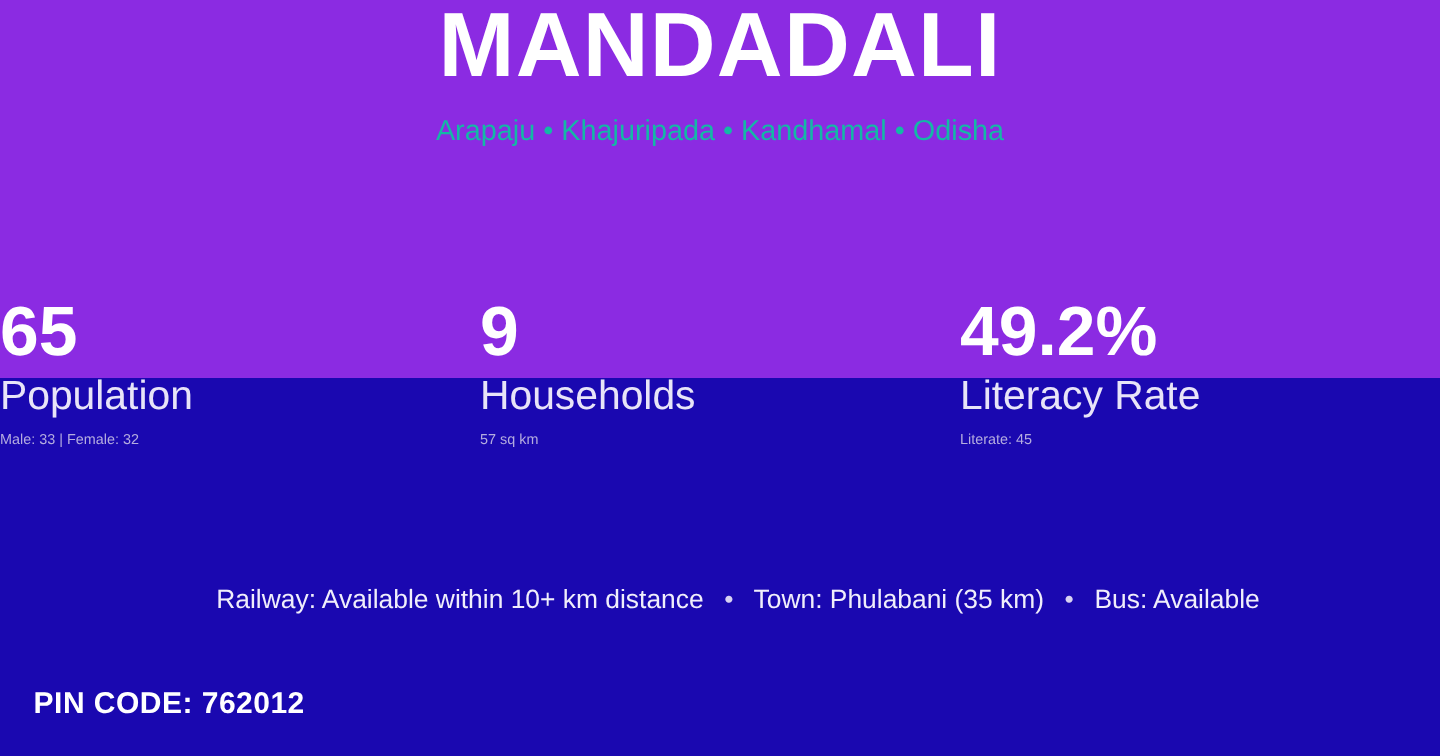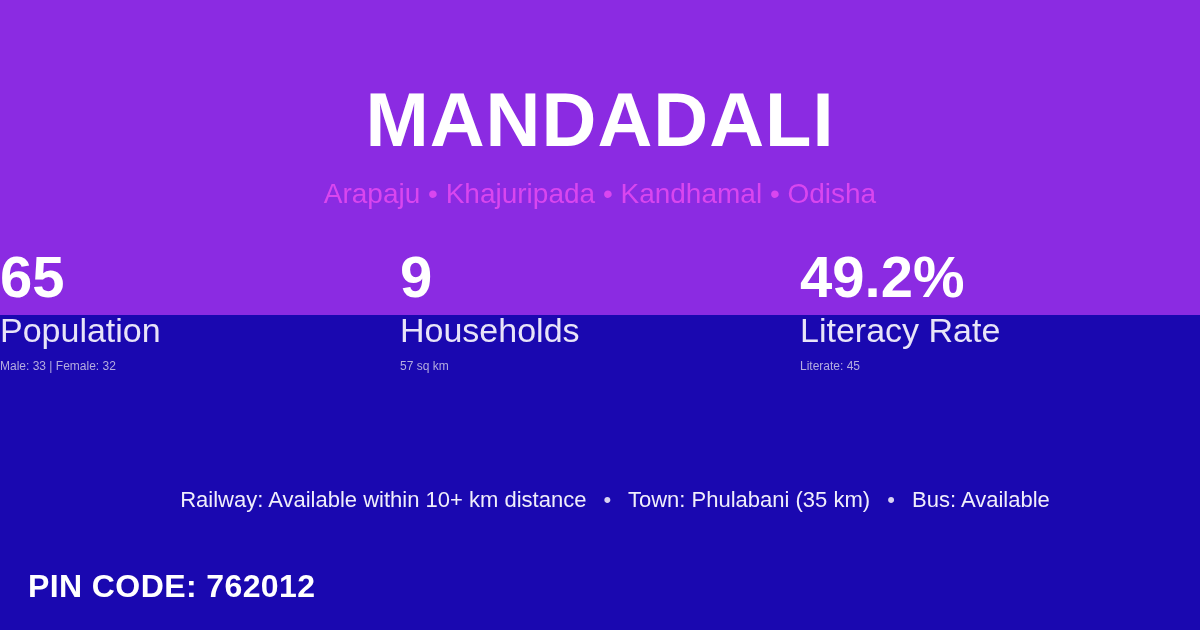--- a/index.html
+++ b/index.html
@@ -36,35 +36,34 @@
   .header {
     position: absolute;
     left: 0;
     top: 0;
     width: 1200px;
     text-align: center;
   }
 
   .village-title {
     margin: 0;
-    padding-top: 82px;
     font-size: 76px;
     font-weight: 700;
     letter-spacing: 1px;
     line-height: 1;
     color: #ffffff;
   }
 
   .village-subtitle {
     margin: 0;
     padding-top: 22px;
-    font-size: 28px;
+    font-size: 24px;
     font-weight: 400;
     line-height: 1;
-    color: #d946ef;
+    color: #14b8a6;
   }
 
   
   .stats-row {
     position: absolute;
     left: 0;
     top: 244px;
     width: 1200px;
     display: flex;
     flex-direction: row;
@@ -129,21 +128,21 @@
     left: 0;
     bottom: 0;
     width: 1200px;
     height: 72px;
   }
 
   .pin-code {
     position: absolute;
     left: 28px;
     top: 12px;
-    font-size: 32px;
+    font-size: 25px;
     font-weight: 700;
     line-height: 32px;
     color: #ffffff;
     letter-spacing: 0.4px;
   }
 
   .brand {
     position: absolute;
     right: 22px;
     top: 14px;

